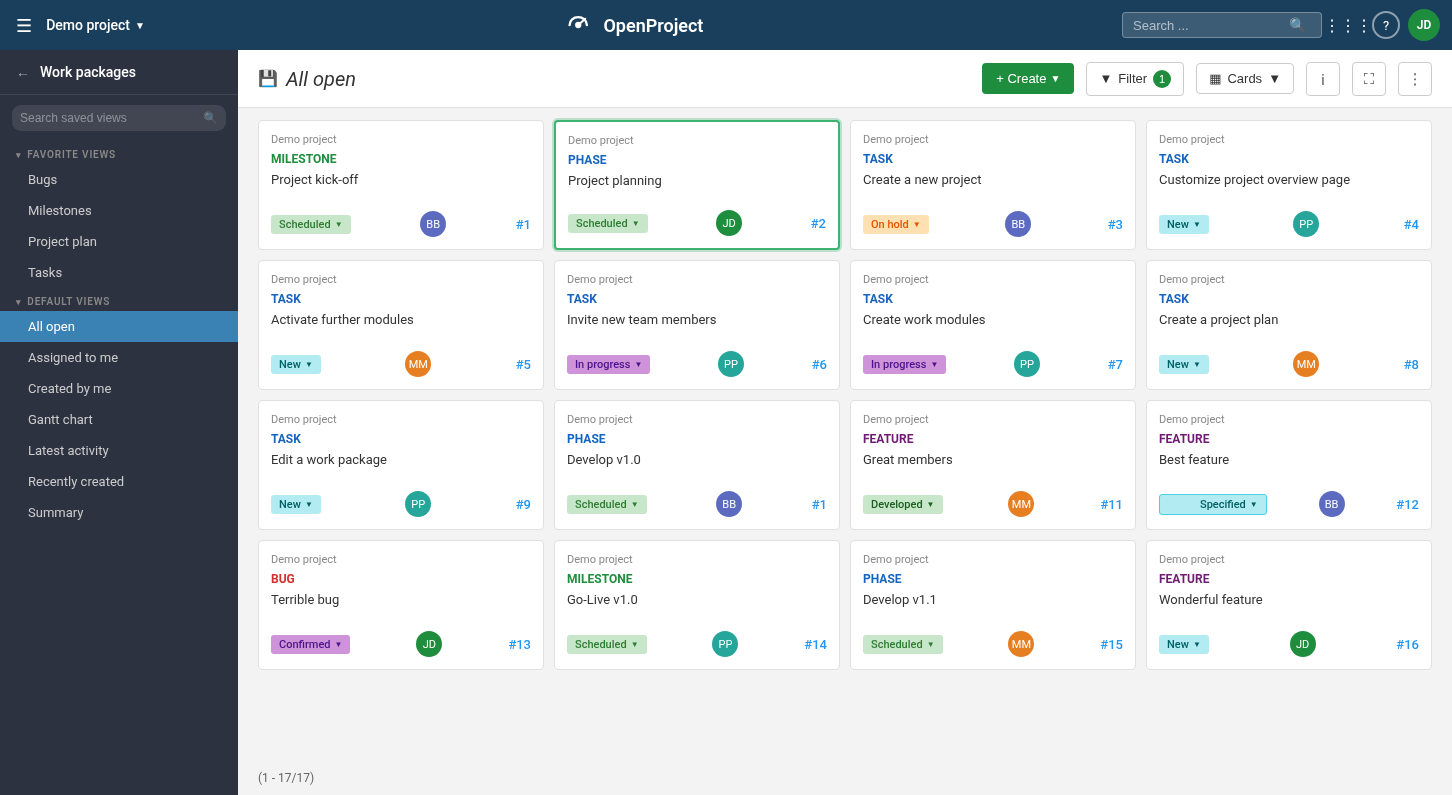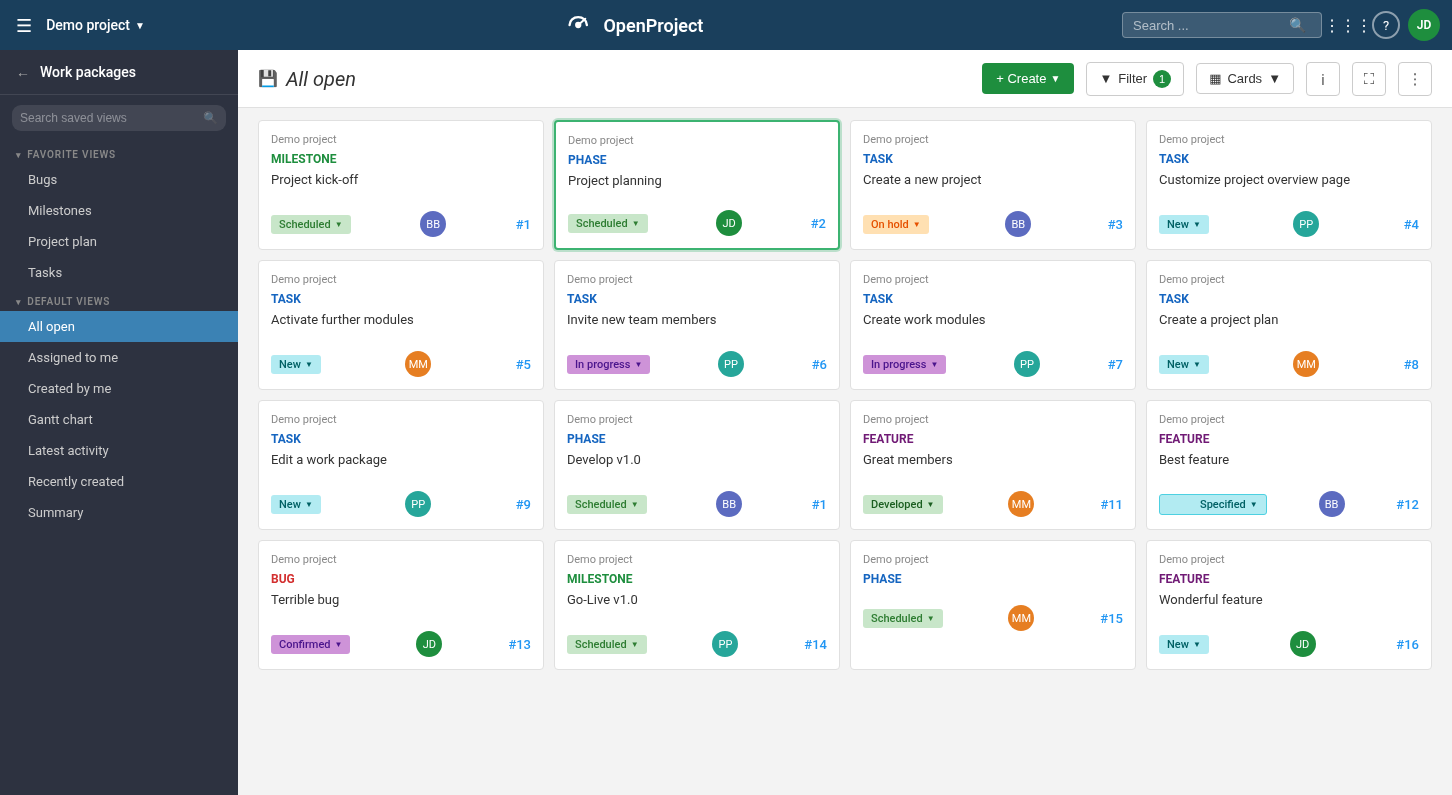--- a/index.html
+++ b/index.html
@@ -592,20 +592,21 @@
         <div class="status-badge status-scheduled">
           Scheduled <span class="dropdown-arrow">▼</span>
         </div>
         <div class="card-avatar avatar-pp">PP</div>
         <div class="card-number">#14</div>
       </div>
     </div>
           <div class="card">
       <div class="card-project">Demo project</div>
       <div class="card-type phase">PHASE</div>
+      <div class="card-title">Develop v1.1</div>
       <div class="card-footer">
         <div class="status-badge status-scheduled">
           Scheduled <span class="dropdown-arrow">▼</span>
         </div>
         <div class="card-avatar avatar-mm">MM</div>
         <div class="card-number">#15</div>
       </div>
     </div>
           <div class="card">
       <div class="card-project">Demo project</div>
@@ -614,14 +615,15 @@
       <div class="card-footer">
         <div class="status-badge status-new">
           New <span class="dropdown-arrow">▼</span>
         </div>
         <div class="card-avatar avatar-jd">JD</div>
         <div class="card-number">#16</div>
       </div>
     </div>
         </div>
     </div>
+    <div class="pagination">(1 - 17/17)</div>
   </div>
 </div>
 
 </body></html>

